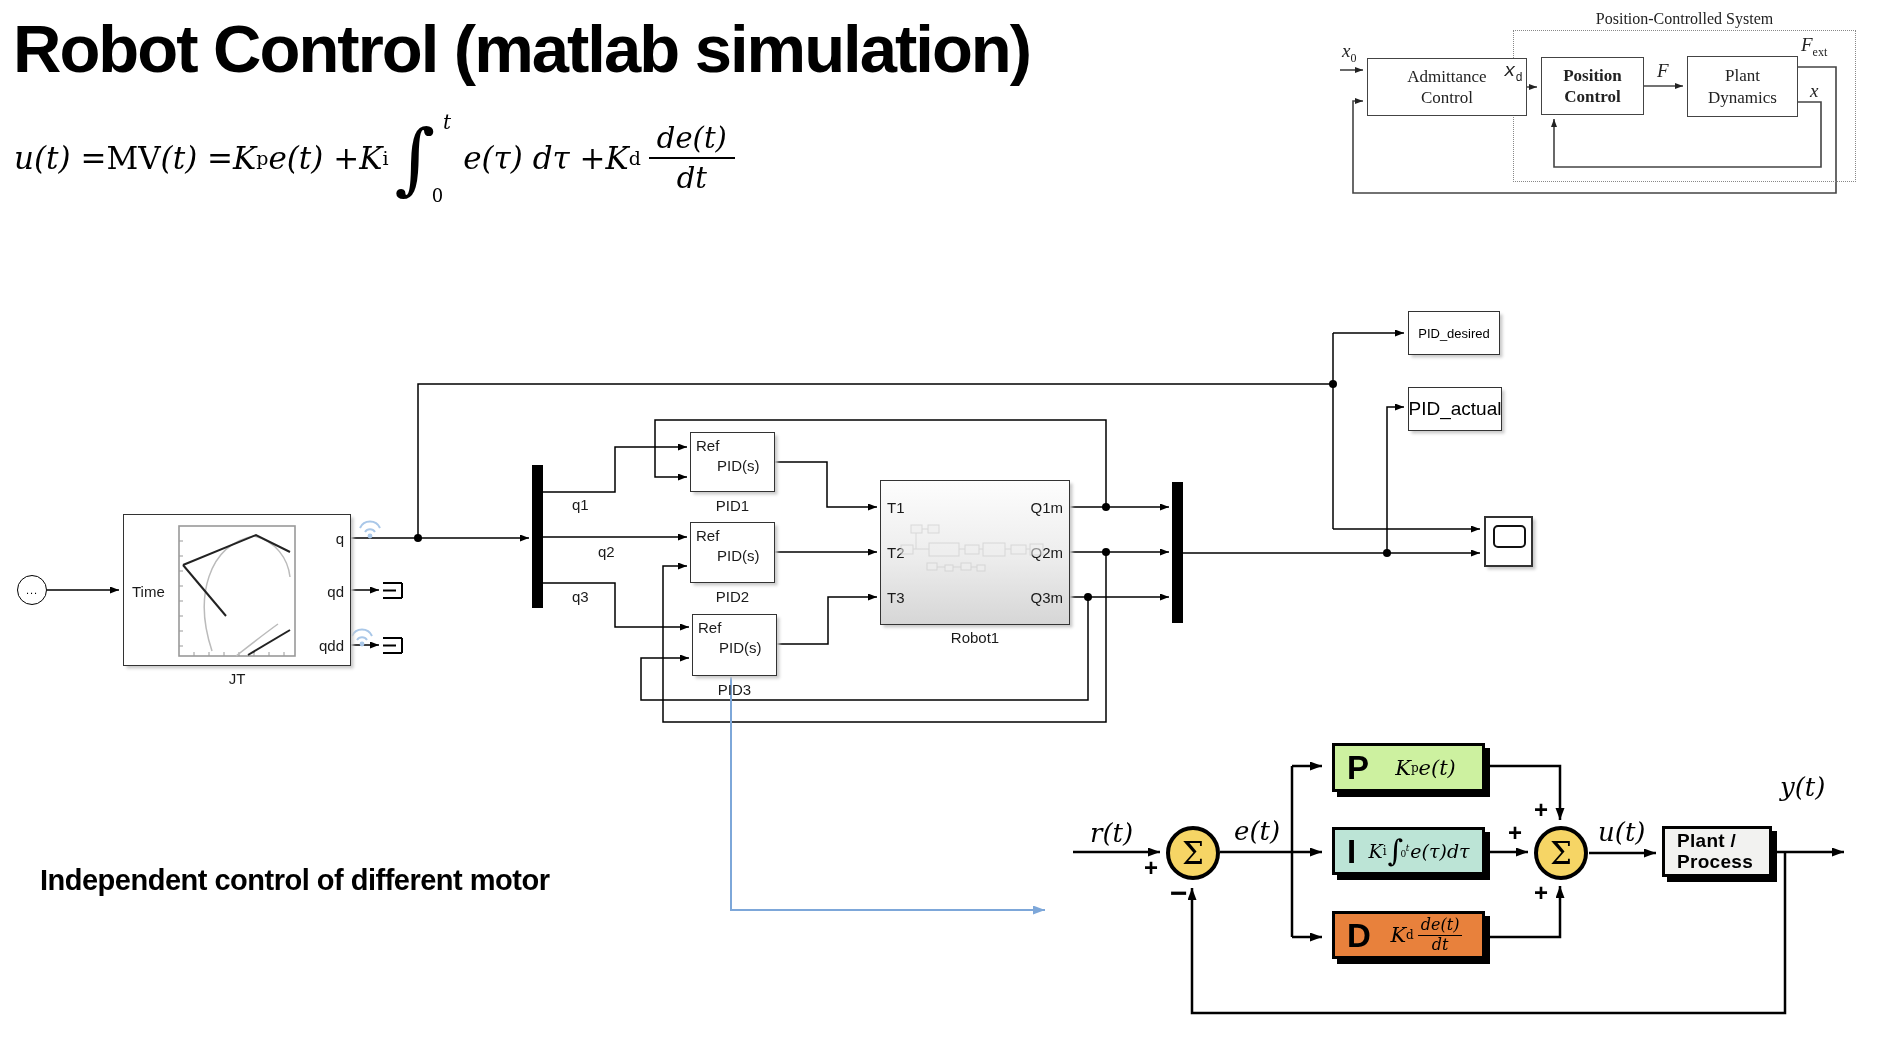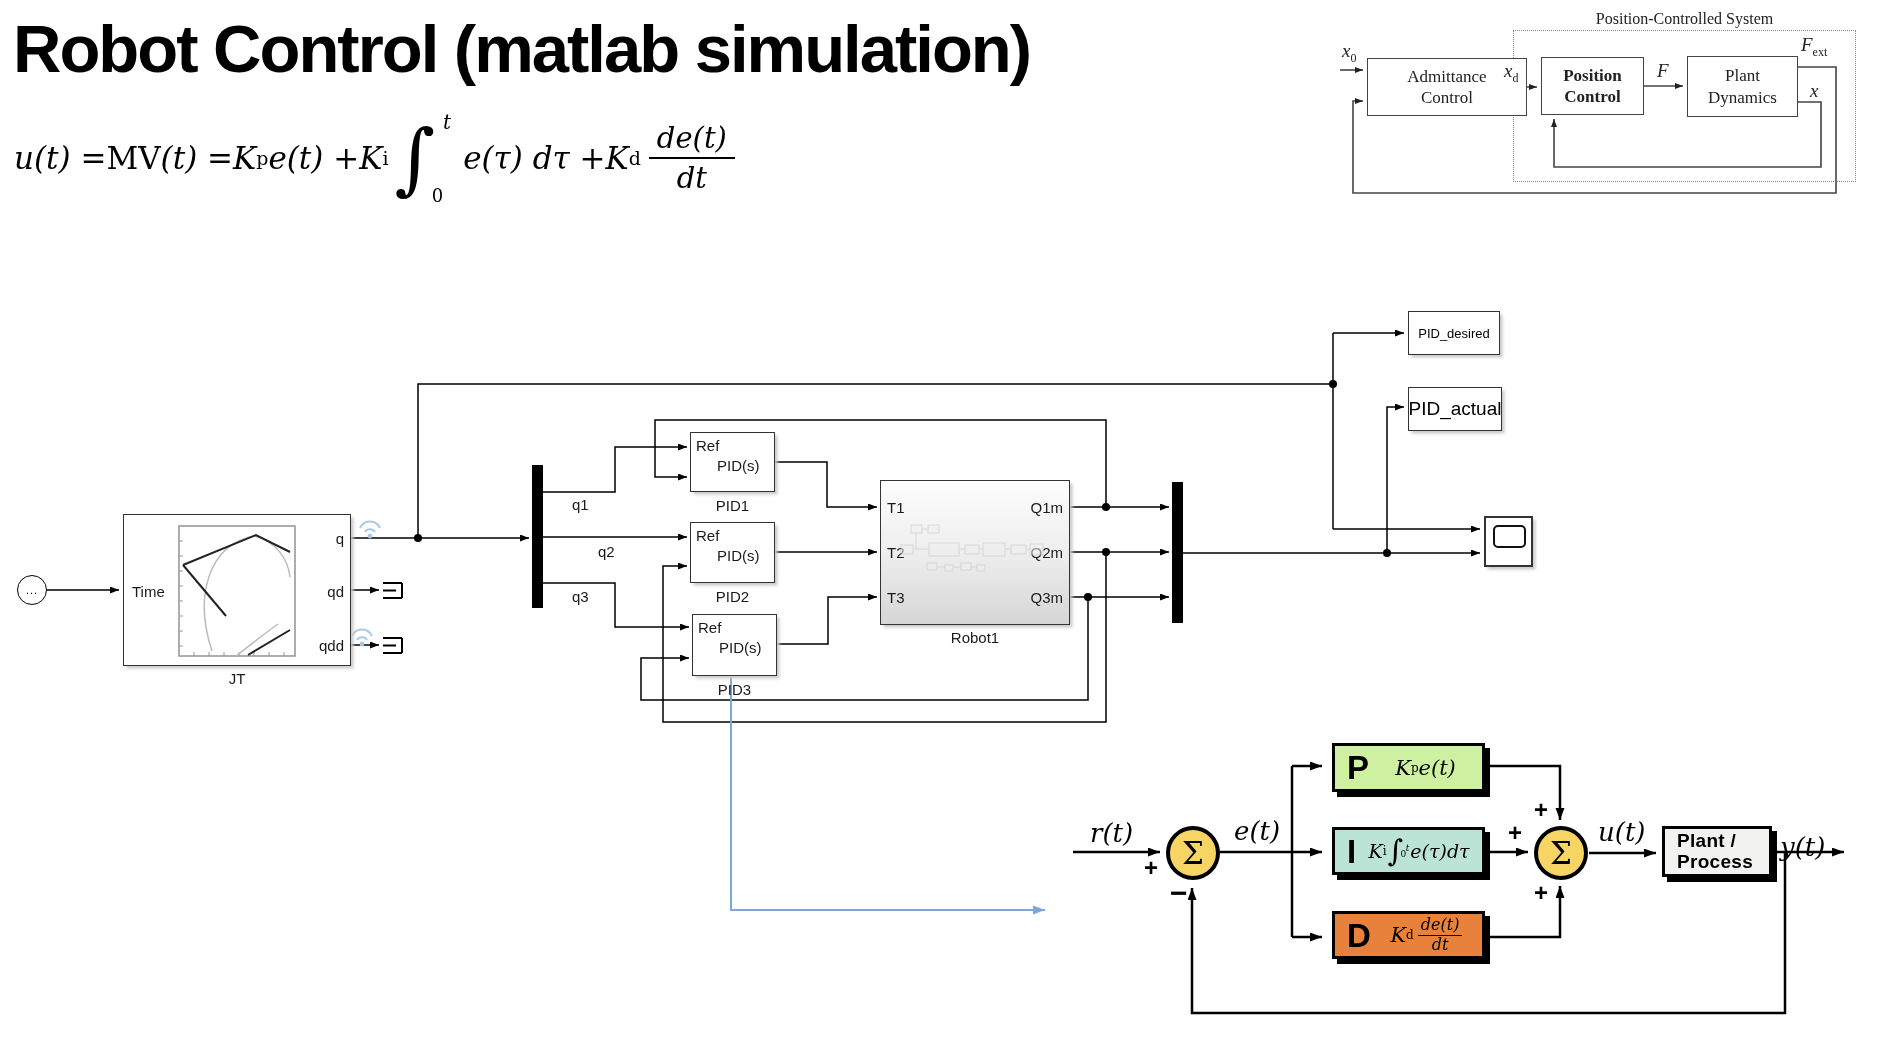--- a/index.html
+++ b/index.html
@@ -161,20 +161,21 @@
     </span>
     <span>e(τ) dτ + </span>
       <span>K</span>
       <sub>d</sub>
     <span class="frac">
       <span class="num">de(t)</span>
       <span class="den">dt</span>
     </span>
   </div>
 
+  <div class="abs" id="note">Independent control of different motor</div>
 
   <div class="abs" id="acd">
     <svg class="abs" style="left:0;top:0;" width="548" height="200" viewBox="0 0 548 200">
       <defs>
         <marker id="arrG" markerUnits="userSpaceOnUse" markerWidth="9" markerHeight="7" refX="8" refY="3" orient="auto">
           <path d="M0,0 L8,3 L0,6 z" fill="#222"></path>
         </marker>
       </defs>
       <g stroke="#444" stroke-width="1.6" fill="none">
         <path d="M0,62 H23" marker-end="url(#arrG)"></path>
@@ -186,21 +187,21 @@
     </svg>
     <div class="caption">Position-Controlled System</div>
     <div class="dotted"></div>
     <div class="box" style="left:27px;top:50px;width:160px;height:58px;">Admittance
 Control</div>
     <div class="box" style="left:201px;top:49px;width:103px;height:58px;font-weight:bold;">Position
 Control</div>
     <div class="box" style="left:347px;top:48px;width:111px;height:61px;">Plant
 Dynamics</div>
     <div class="sig" style="left:2px;top:32px;"><span>x</span><sub>0</sub></div>
-    <div class="sig" style="left:164px;top:52px;"><span>x</span><sub>d</sub></div>
+    <div class="sig" style="left:164px;top:52px;font-family:Liberation Mono, monospace;"><span>x</span><sub>d</sub></div>
     <div class="sig" style="left:317px;top:52px;">F</div>
     <div class="sig" style="left:461px;top:26px;"><span>F</span><sub>ext</sub></div>
     <div class="sig" style="left:470px;top:72px;">x</div>
   </div>
 
   <div class="abs" style="left:17px;top:575px;width:30px;height:30px;border:1.6px solid #000;border-radius:50%;
        display:flex;align-items:center;justify-content:center;font-size:11px;letter-spacing:1px;box-sizing:border-box;">...</div>
 
   <div class="abs slblock" style="left:123px;top:514px;width:228px;height:152px;">
     <span class="portlbl" style="left:8px;top:68px;">Time</span>
@@ -276,21 +277,21 @@
 
   <div class="abs slblock" style="left:1408px;top:311px;width:92px;height:44px;display:flex;align-items:center;justify-content:center;font-size:13px;">PID_desired</div>
   <div class="abs slblock" style="left:1408px;top:387px;width:94px;height:44px;display:flex;align-items:center;justify-content:center;font-size:19px;">PID_actual</div>
   <div class="abs slblock" style="left:1484px;top:516px;width:49px;height:51px;border-width:2px;">
     <div id="scope-inner"></div>
   </div>
 
   <div class="abs mathlbl" style="left:1090px;top:818px;">r(t)</div>
   <div class="abs mathlbl" style="left:1234px;top:816px;">e(t)</div>
   <div class="abs mathlbl" style="left:1598px;top:817px;">u(t)</div>
-  <div class="abs mathlbl" style="left:1780px;top:832px;">y(t)</div>
+  <div class="abs mathlbl" style="left:1780px;top:772px;">y(t)</div>
 
   <div class="abs sum" style="left: 1166px; top: 826px; background-color: rgb(246, 213, 101);">Σ</div>
   <div class="abs sum" style="left: 1534px; top: 826px; background-color: rgb(246, 213, 101);">Σ</div>
 
   <div class="abs sign" style="left:1144px;top:856px;">+</div>
   <div class="abs sign" style="left:1170px;top:878px;font-size:30px;">−</div>
   <div class="abs sign" style="left:1534px;top:798px;">+</div>
   <div class="abs sign" style="left:1508px;top:821px;">+</div>
   <div class="abs sign" style="left:1534px;top:881px;">+</div>
 

